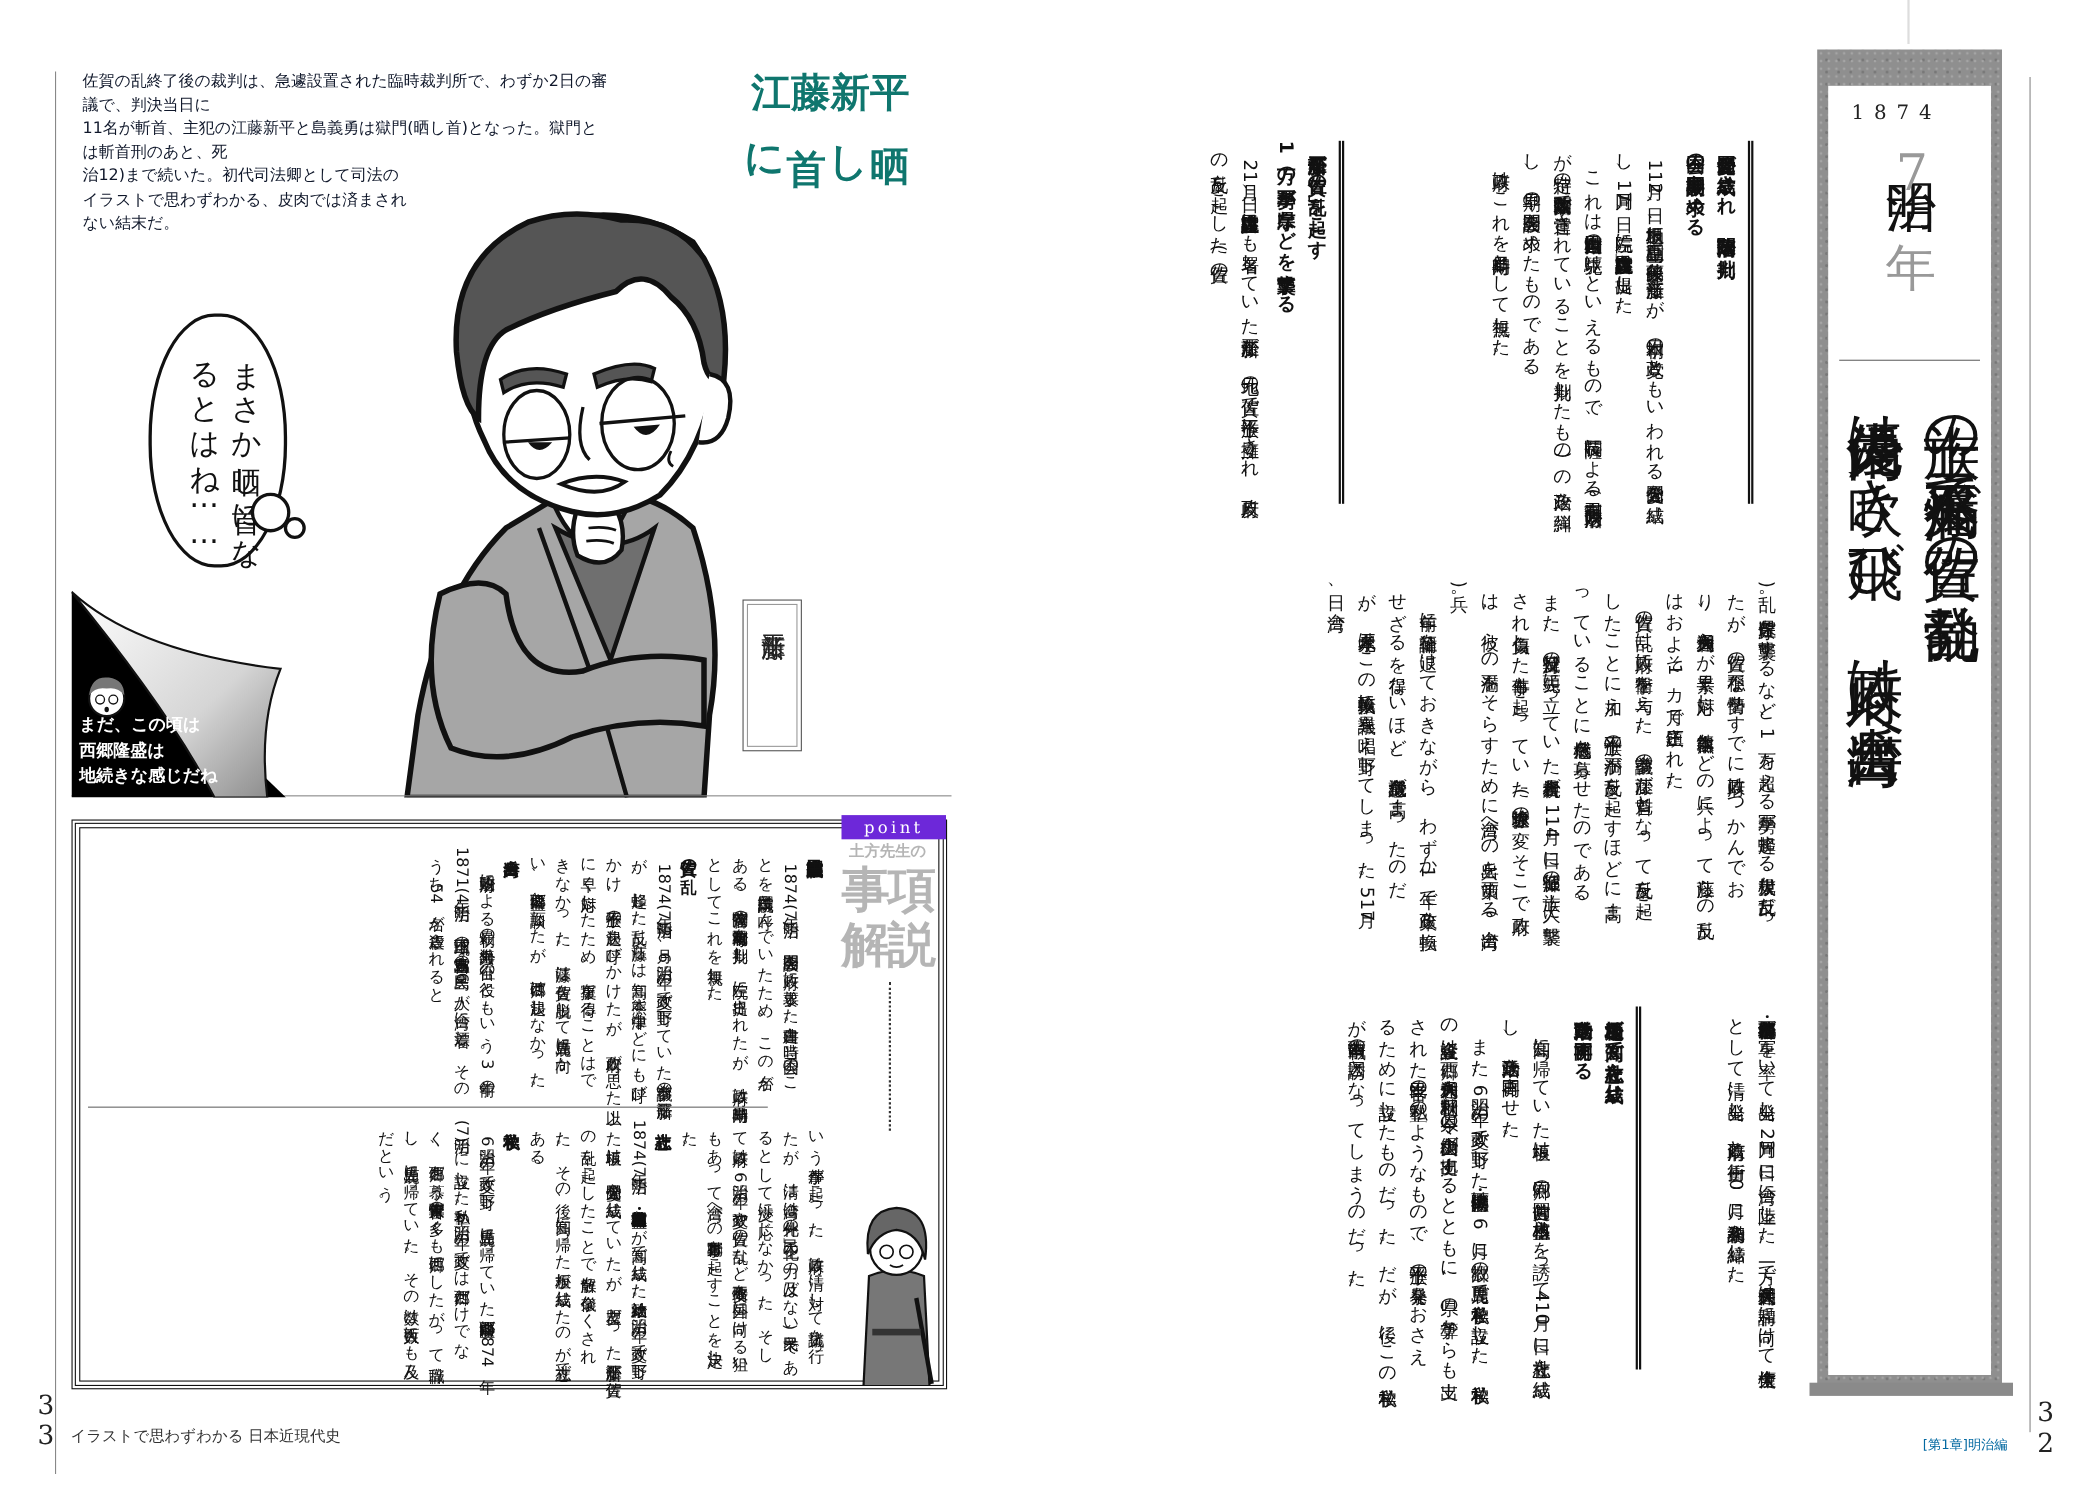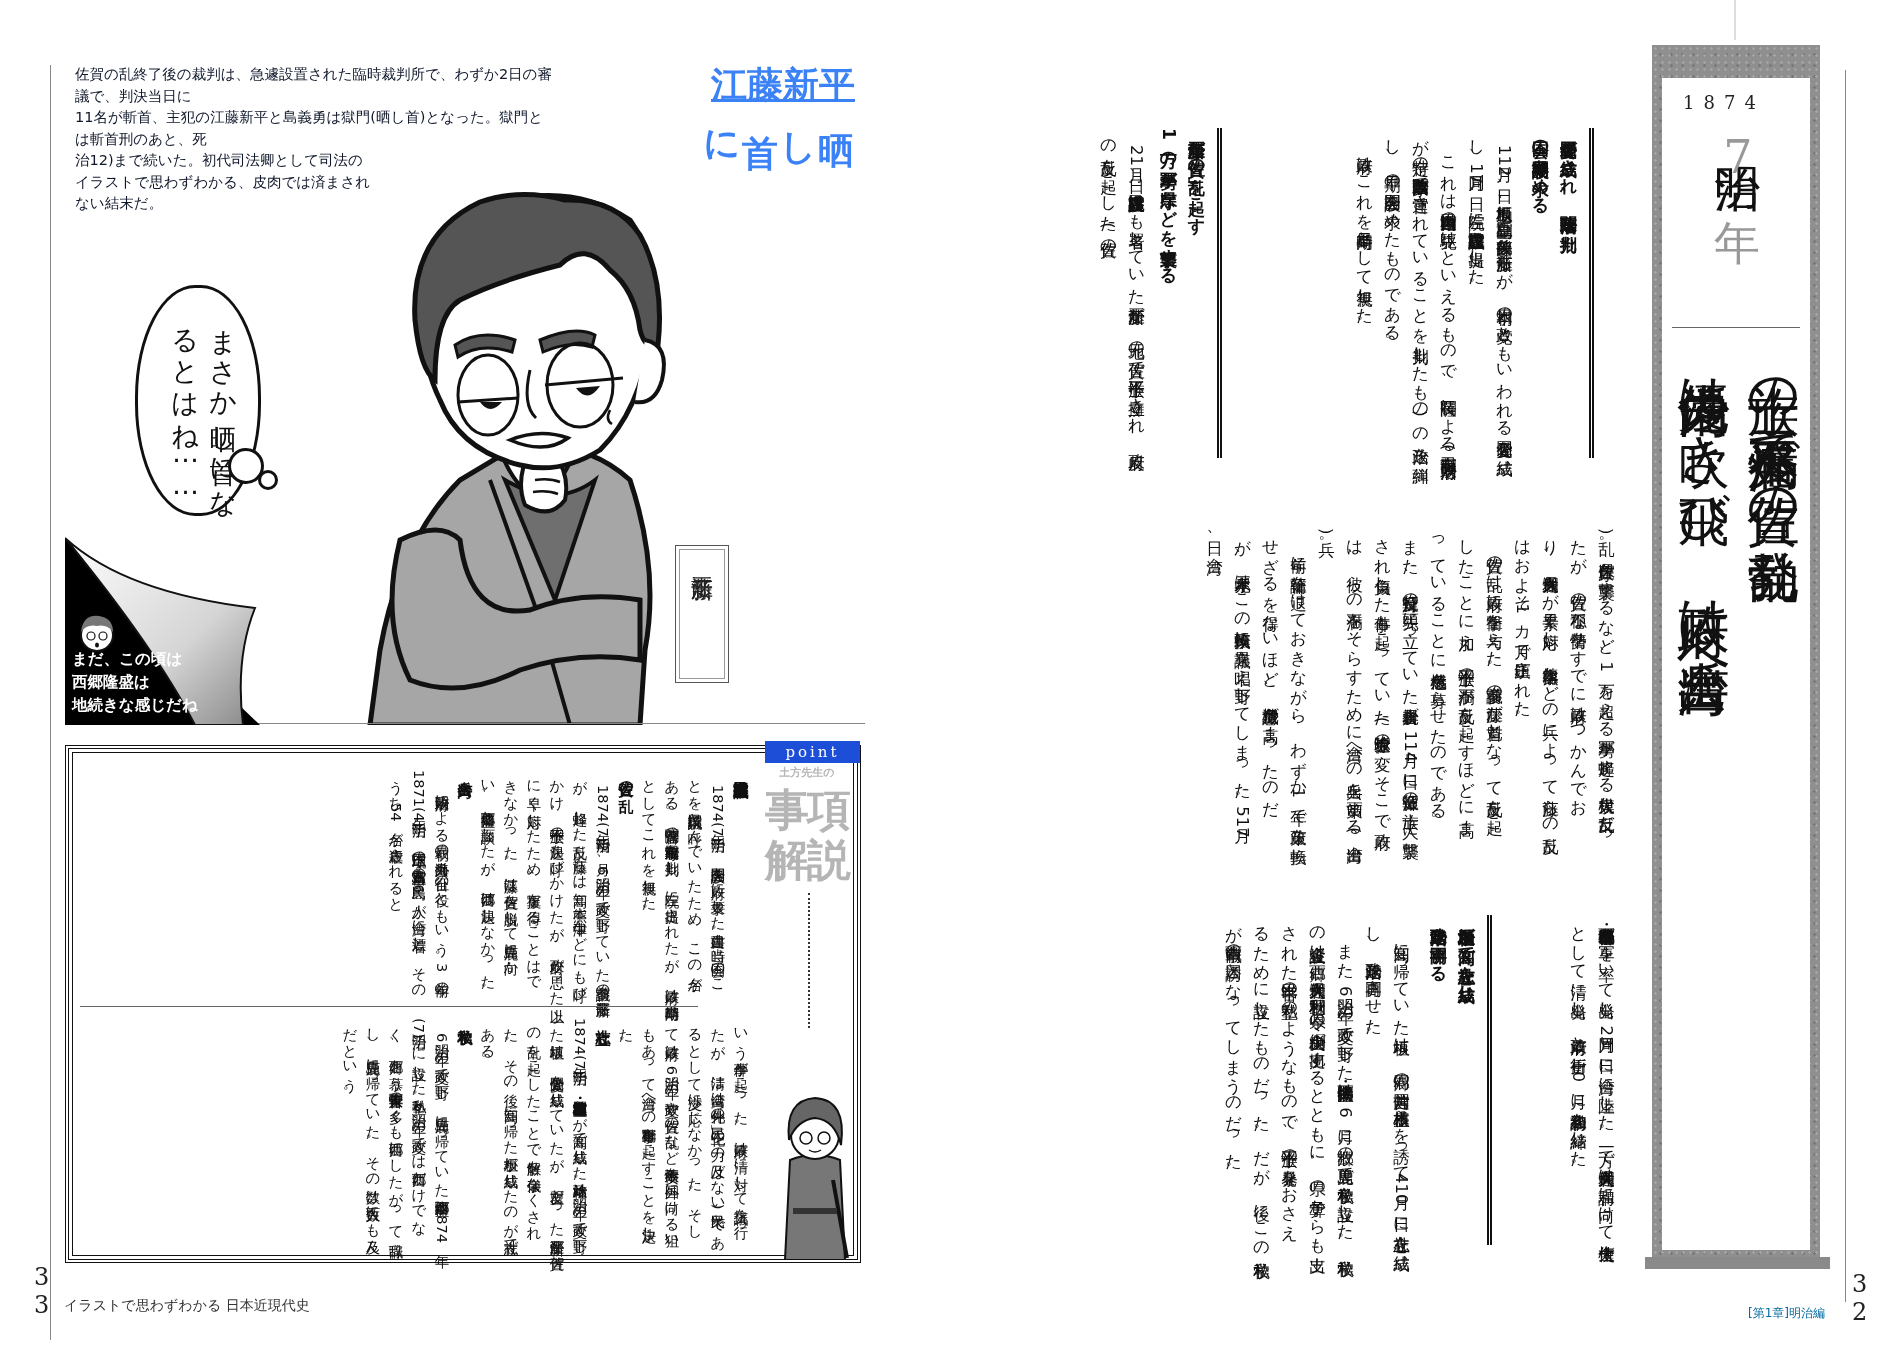--- a/index.html
+++ b/index.html
@@ -8,41 +8,41 @@
   .abs { position:absolute; }
 
   
   .left-rule { left:50px; top:65px; width:1px; height:1275px; background:#888; }
   .pagenum { font-family:"DejaVu Serif", serif; font-size:24px; color:#222; line-height:28px; }
   .footer-title { font-size:14px; color:#333; }
 
   .caption { left:75px; top:64px; width:480px; font-size:14.5px; line-height:21.5px; color:#0f172a; }
   .caption p { margin:0; }
 
-  .headline-left { right:1042px; top:66px; font-weight:bold; font-size:36px; line-height:38px; color:#3b82f6;text-decoration:underline; }
+  .headline-left { right:1070px; top:66px; font-weight:bold; font-size:36px; line-height:38px; color:#0f766e; }
   .headline-left .line1 { white-space:nowrap; }
   .headline-left .line2 { position:absolute; right:0; top:40px; writing-mode:vertical-rl; text-orientation:upright; line-height:38px; letter-spacing:2px; }
 
   .bubble { left:135px; top:285px; width:120px; height:225px; border:3px solid #111; border-radius:60px / 112px; background:#fff; }
   .bubble-text { position:absolute; right:16px; top:22px; font-size:27px; line-height:38px; writing-mode:vertical-rl; text-orientation:upright; letter-spacing:1px; color:#111; }
   .thought-dot { border:3px solid #111; border-radius:50%; background:#fff; }
 
   .nameplate { left:675px; top:545px; width:52px; height:136px; border:1px solid #555; outline:1px solid #999; outline-offset:-5px; background:#fff; }
   .nameplate span { position:absolute; left:50%; top:14px; transform:translateX(-50%); font-family:"DejaVu Serif", serif; font-size:22px; line-height:26px; writing-mode:vertical-rl; text-orientation:upright; color:#222; }
 
   .hr-illus { left:65px; top:723px; width:800px; height:1px; background:#888; }
 
   .curl { left:65px; top:528px; width:195px; height:197px; }
   .curl-text { left:72px; top:648px; color:#fff; font-weight:bold; font-size:15.5px; line-height:23px; }
 
   
   .point-box { left:65px; top:745px; width:796px; height:518px; border:4px double #111; box-sizing:border-box; }
   .point-inner { position:absolute; left:3px; top:3px; right:3px; bottom:3px; border:1px solid #111; }
-  .point-tag { left:765px; top:741px; width:95px; height:22px; background:#1d4ed8; color:#fff; font-family:"DejaVu Serif", serif; font-size:15px; line-height:22px; text-align:center; letter-spacing:3px; }
-  .point-sub { left:752px; top:765px; width:110px; font-weight:bold; font-size:11px; color:#b5b5b5; text-align:center; }
+  .point-tag { left:765px; top:741px; width:95px; height:22px; background:#6d28d9; color:#fff; font-family:"DejaVu Serif", serif; font-size:15px; line-height:22px; text-align:center; letter-spacing:3px; }
+  .point-sub { left:752px; top:765px; width:110px; font-weight:bold; font-size:14px; color:#b5b5b5; text-align:center; }
   .point-big { left:752px; top:785px; width:110px; font-weight:bold; font-size:44px; line-height:50px; color:#b5b5b5; text-align:center; letter-spacing:-2px; }
   .point-dots { left:808px; top:893px; width:0; height:135px; border-left:2px dotted #333; }
 
   .pcols { right:143px; font-size:14.5px; line-height:23px; writing-mode:vertical-rl; color:#111; }
   .pcols .term { font-weight:bold; font-size:15px; display:block; }
   .pcols p { margin:0; text-indent:1em; }
   .point-divider { left:80px; top:1006px; width:618px; height:1px; background:#666; }
 
   
   .right-rule { left:1845px; top:70px; width:1px; height:1232px; background:#888; }

